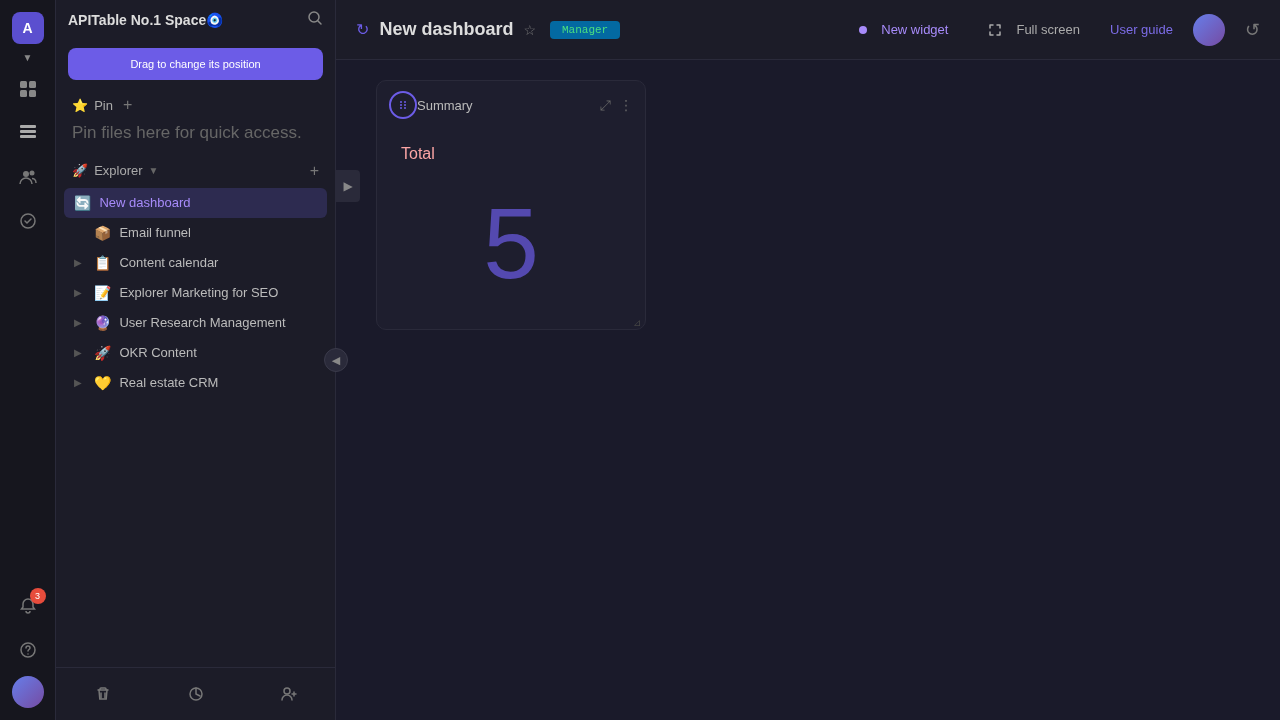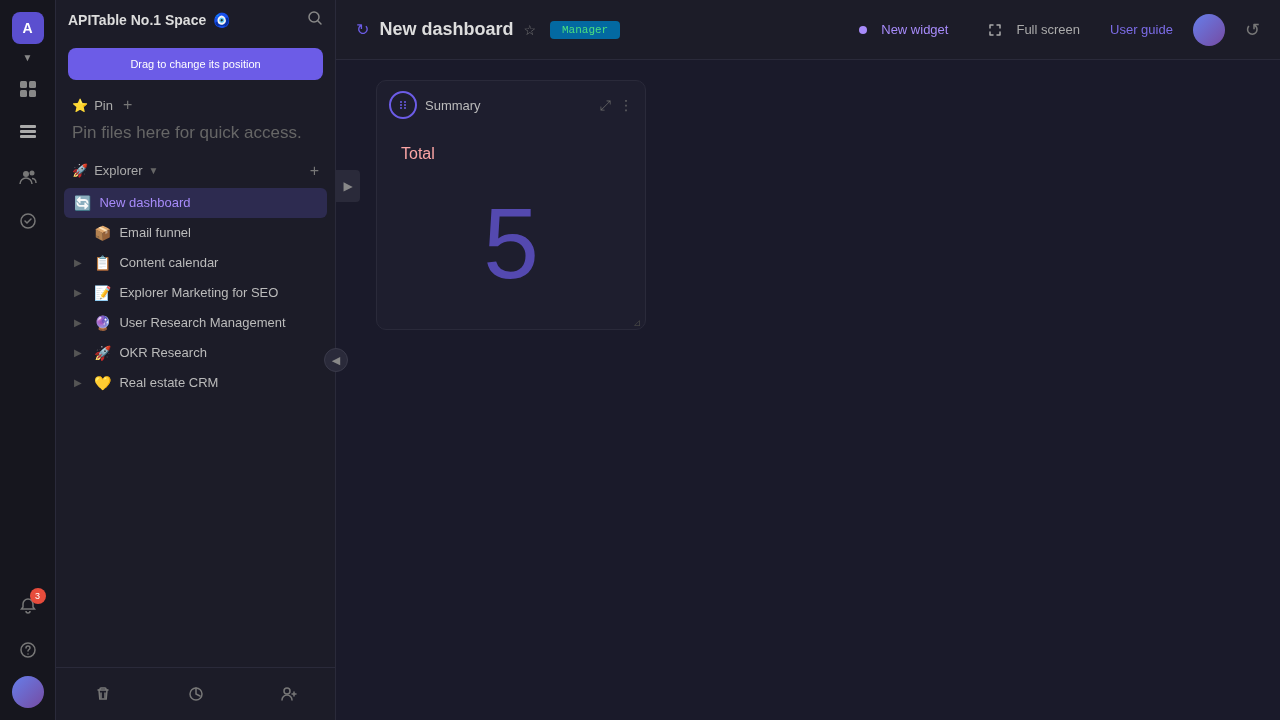--- a/index.html
+++ b/index.html
@@ -95,21 +95,21 @@
 
     .sidebar-header {
       padding: 10px 12px;
       display: flex;
       align-items: center;
       justify-content: space-between;
     }
     .space-title {
       display: flex;
       align-items: center;
-      gap: 7px;
+      gap: 0;
       font-size: 14px;
       font-weight: 600;
       color: #ddd;
     }
 
     
     .drag-hint {
       margin: 8px 12px;
       background: #6c5ce7;
       color: white;
@@ -351,21 +351,21 @@
     }
     .widget-header {
       display: flex;
       align-items: center;
       justify-content: space-between;
       padding: 10px 12px;
     }
     .widget-title-area {
       display: flex;
       align-items: center;
-      gap: 8px;
+      gap: 0;
     }
     .widget-drag-handle {
       width: 28px;
       height: 28px;
       border-radius: 50%;
       border: 2px solid #6c5ce7;
       display: flex;
       align-items: center;
       justify-content: center;
       color: #6c5ce7;
@@ -534,21 +534,21 @@
       <span>Explorer Marketing for SEO</span>
     </div>
     <div class="nav-item">
       <span class="chevron">▶</span>
       <span class="item-icon">🔮</span>
       <span>User Research Management</span>
     </div>
     <div class="nav-item">
       <span class="chevron">▶</span>
       <span class="item-icon">🚀</span>
-      <span>OKR Research</span>
+      <span>OKR Content</span>
     </div>
     <div class="nav-item">
       <span class="chevron">▶</span>
       <span class="item-icon">💛</span>
       <span>Real estate CRM</span>
     </div>
   </div>
 
   <div class="sidebar-bottom">
     <div class="sidebar-bottom-btn">

